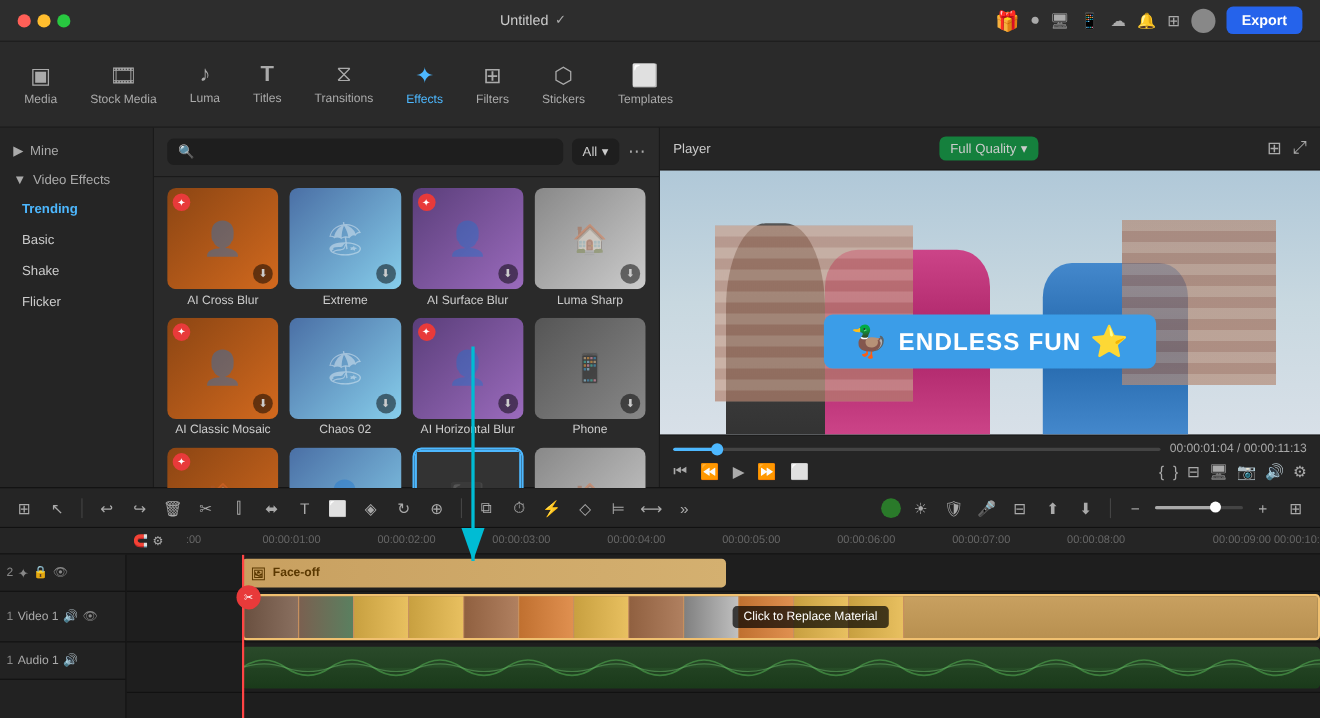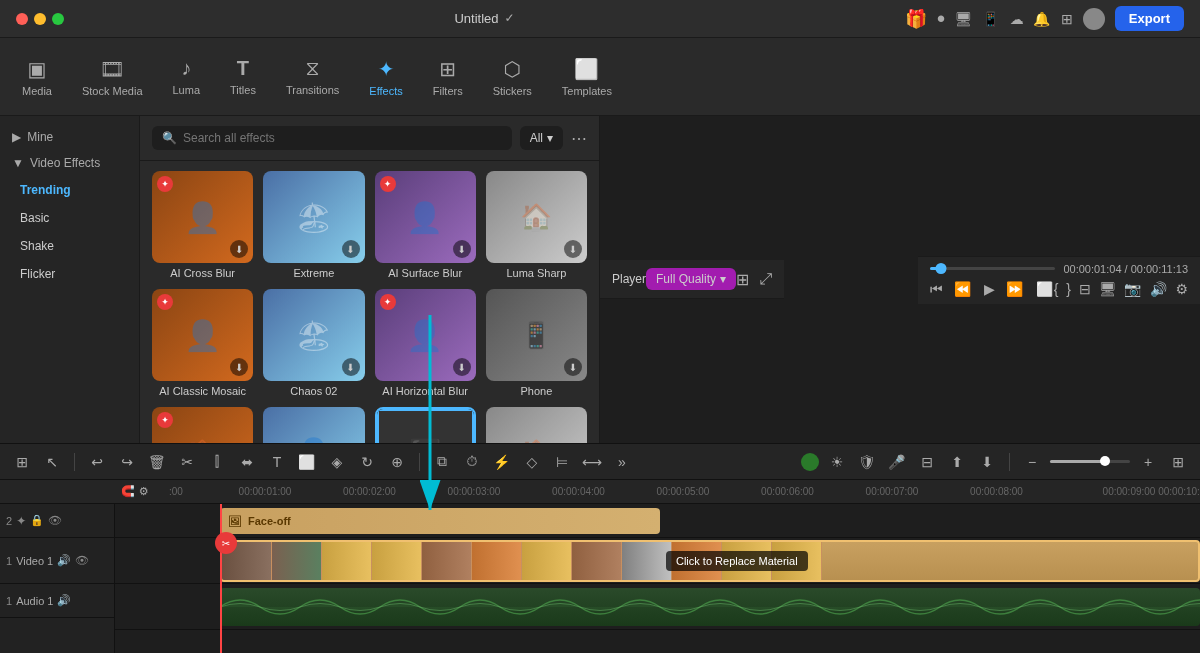--- a/index.html
+++ b/index.html
@@ -239,37 +239,36 @@
     .thumb-updown2 { background: linear-gradient(135deg, #8B4513, #D2691E); }
     .thumb-motionblur { background: linear-gradient(135deg, #4a6fa5, #87CEEB); }
     .thumb-faceoff { background: #333; border: 2px solid #4db8ff; }
     .thumb-updown1 { background: linear-gradient(135deg, #888, #ccc); }
 
     
     .right-panel {
       flex: 1;
       background: #1e1e1e;
       display: flex;
-      flex-direction: row;
-      align-items: center;
+      flex-direction: column;
     }
     .player-header {
       display: flex;
       align-items: center;
       justify-content: space-between;
       padding: 8px 12px;
       background: #252525;
       border-bottom: 1px solid #1a1a1a;
     }
     .player-label { font-size: 12px; color: #ccc; }
     .quality-select {
       display: flex;
       align-items: center;
       gap: 4px;
-      background: #a21caf;
+      background: #15803d;
       border-radius: 6px;
       padding: 4px 10px;
       font-size: 12px;
       cursor: pointer;
       color: #ccc;
     }
     .player-view-icons { display: flex; gap: 10px; color: #aaa; font-size: 16px; }
     .player-canvas {
       flex: 1;
       background: #111;
@@ -671,21 +670,20 @@
       </div>
       <div class="sidebar-item">
         <span>Flicker</span>
       </div>
     </div>
 
     <div class="effects-panel">
       <div class="effects-search-bar">
         <div class="search-input-wrap">
           <span class="search-icon">🔍</span>
-          <input type="text" placeholder="Search all effects" style="">
         </div>
         <button class="filter-btn">
           <span>All</span>
           <span>▾</span>
         </button>
         <button class="more-btn">⋯</button>
       </div>
 
       <div class="effects-grid">
 

